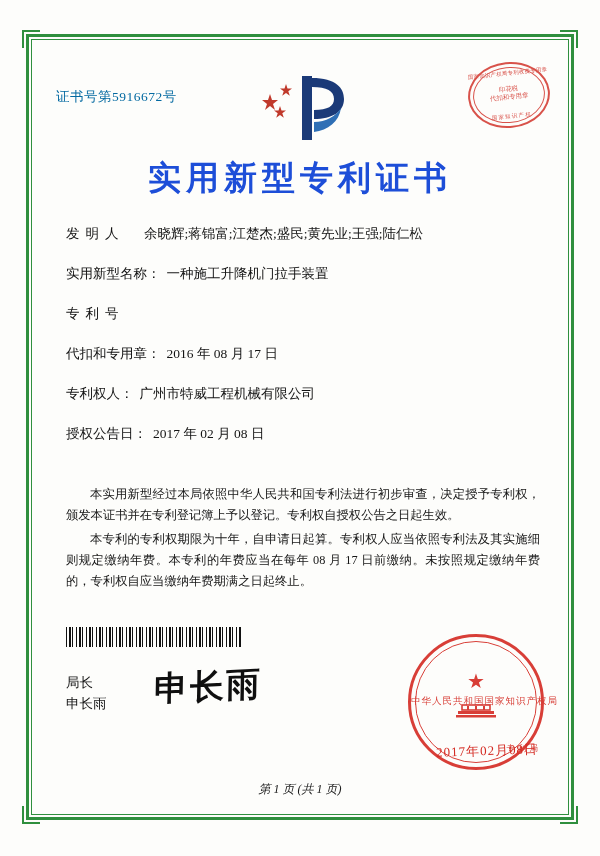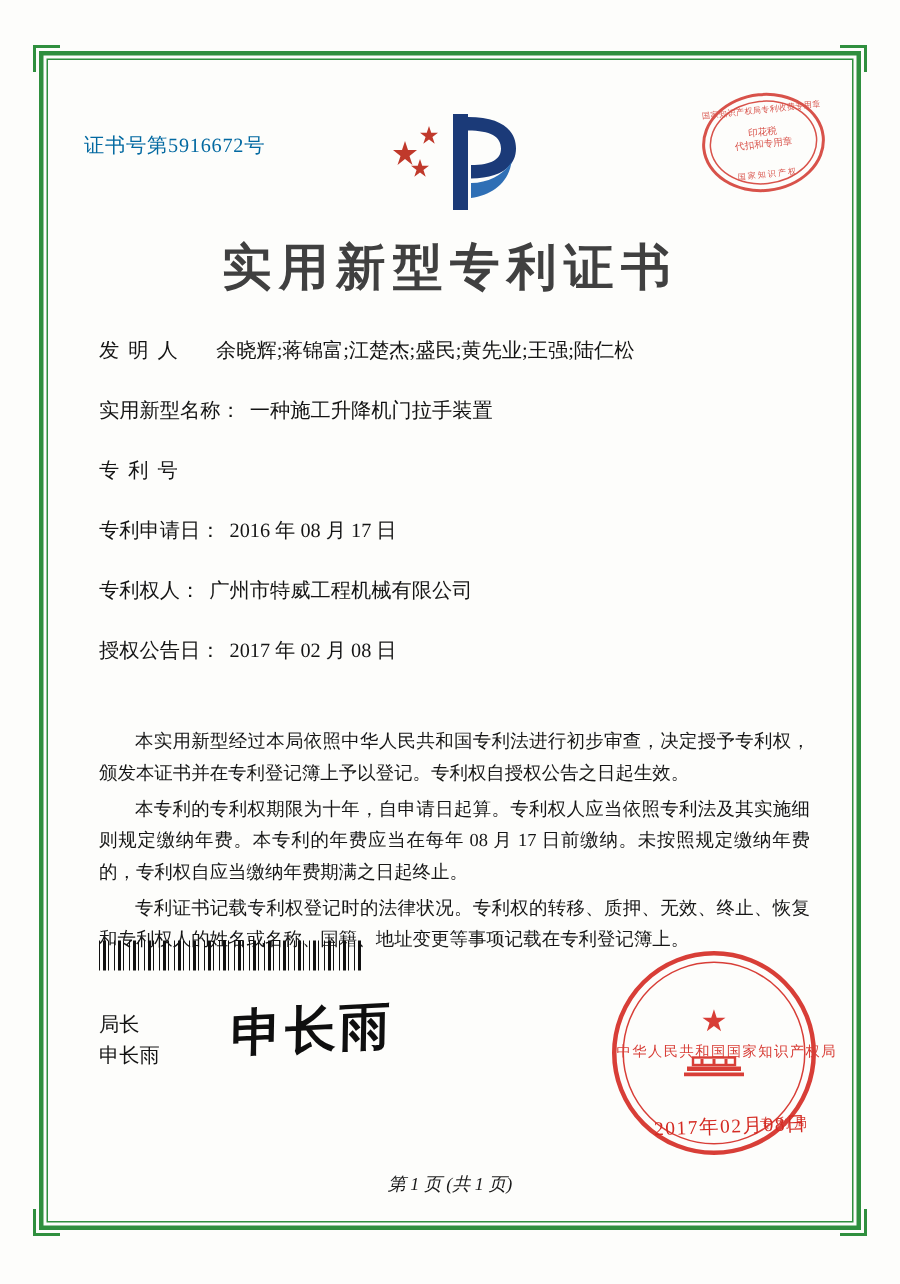--- a/index.html
+++ b/index.html
@@ -132,21 +132,21 @@
   
   .title {
     position: absolute;
     left: 0;
     right: 0;
     top: 104px;
     text-align: center;
     font-size: 33px;
     font-weight: bold;
     letter-spacing: 5px;
-    color: #404040;
+    color: #1d4ed8;
     font-family: "DejaVu Serif", "Liberation Serif", serif;
   }
 
   
   .fields {
     position: absolute;
     left: 22px;
     right: 10px;
     top: 172px;
   }
@@ -344,40 +344,39 @@
       <div class="field">
         <span class="label">实用新型名称：</span>
         <span class="value">一种施工升降机门拉手装置</span>
       </div>
 
       <div class="field spread">
         <span class="label">专利号</span>
       </div>
 
       <div class="field">
-        <span class="label">专利申请日：</span>
+        <span class="label">代扣和专用章：</span>
         <span class="value">2016 年 08 月 17 日</span>
       </div>
 
       <div class="field">
         <span class="label">专利权人：</span>
         <span class="value">广州市特威工程机械有限公司</span>
       </div>
 
       <div class="field">
         <span class="label">授权公告日：</span>
         <span class="value">2017 年 02 月 08 日</span>
       </div>
 
     </div>
 
     <div class="paragraphs">
       <p>本实用新型经过本局依照中华人民共和国专利法进行初步审查，决定授予专利权，颁发本证书并在专利登记簿上予以登记。专利权自授权公告之日起生效。</p>
       <p>本专利的专利权期限为十年，自申请日起算。专利权人应当依照专利法及其实施细则规定缴纳年费。本专利的年费应当在每年 08 月 17 日前缴纳。未按照规定缴纳年费的，专利权自应当缴纳年费期满之日起终止。</p>
-      <p>专利证书记载专利权登记时的法律状况。专利权的转移、质押、无效、终止、恢复和专利权人的姓名或名称、国籍、地址变更等事项记载在专利登记簿上。</p>
     </div>
 
     <div class="barcode"></div>
 
     <div class="sign-label">
       <div>局长</div>
       <div>申长雨</div>
     </div>
 
     <div class="signature">申长雨</div>

